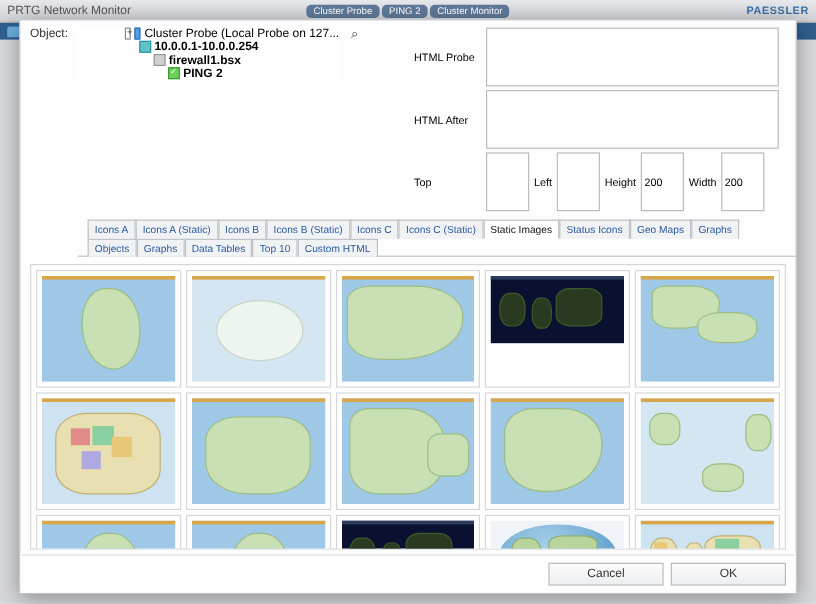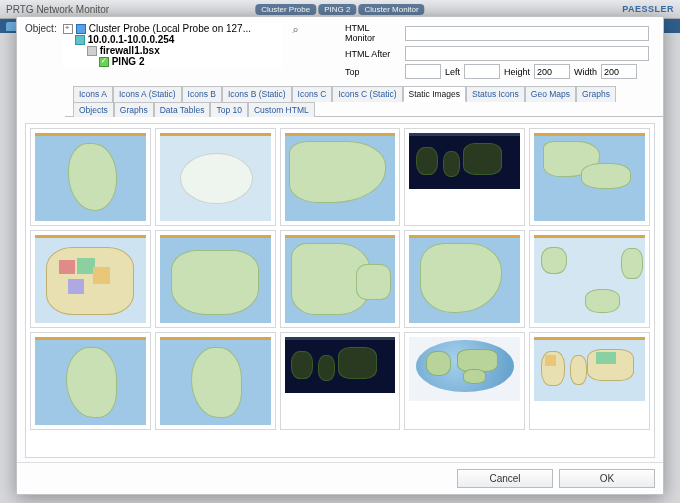--- a/index.html
+++ b/index.html
@@ -91,24 +91,25 @@
   .obj-label { color: #333; }
   .tree {
     background: #fff;
     border: none;
     width: 220px;
     min-height: 40px;
     position: relative;
   }
   .tree-row {
     display: flex;
-    align-items: center;
+    align-items: flex-start;
     gap: 3px;
     padding: 0 0;
     white-space: nowrap;
+    margin-left: 41px;
   }
   .tree-row.lvl1 { padding-left: 0px; }
   .tree-row.lvl2 { padding-left: 12px; font-weight: bold; }
   .tree-row.lvl3 { padding-left: 24px; }
   .tree-row.lvl4 { padding-left: 36px; }
   .ti { width:8px; height:8px; display:inline-block; }
   .ti-plus { background:#fff; border:1px solid #888; position:relative; }
   .ti-plus::before { content:"+"; position:absolute; top:-2px; left:1px; font-size:8px; color:#555;}
   .ti-blue { background:#5aa0e6; border:1px solid #2b6db4; }
   .ti-teal { background:#62c1c8; border:1px solid #2b9ba3; }
@@ -129,21 +130,21 @@
     row-gap: 3px;
     column-gap: 4px;
     align-items: center;
     width: 310px;
     font-size: 9px;
   }
   .config-right input[type=text] {
     height: 13px;
     border: 1px solid #b8bbc0;
     font-size: 9px;
-    padding: 0 2px;
+    padding: 17px 2px;
     background:#fff;
   }
   .long-inp { width: 238px; }
   .pos-row {
     display: flex;
     gap: 4px;
     align-items: center;
   }
   .pos-row input { width: 30px; }
   .tabs {
@@ -300,21 +301,21 @@
           <b>firewall1.bsx</b>
         </div>
         <div class="tree-row lvl4">
           <span class="ti ti-green"></span>
           <b>PING 2</b>
         </div>
       </div>
     </div>
 
     <div class="config-right">
-      <span>HTML Monitor</span>
+      <span>HTML Probe</span>
       <input type="text" class="long-inp" value="" style="">
       <span>HTML After</span>
       <input type="text" class="long-inp" value="" style="">
       <span>Top</span>
       <div class="pos-row">
         <input type="text" value="" style="">
         <span>Left</span>
         <input type="text" value="" style="">
         <span>Height</span>
         <input type="text" value="200" style="">

